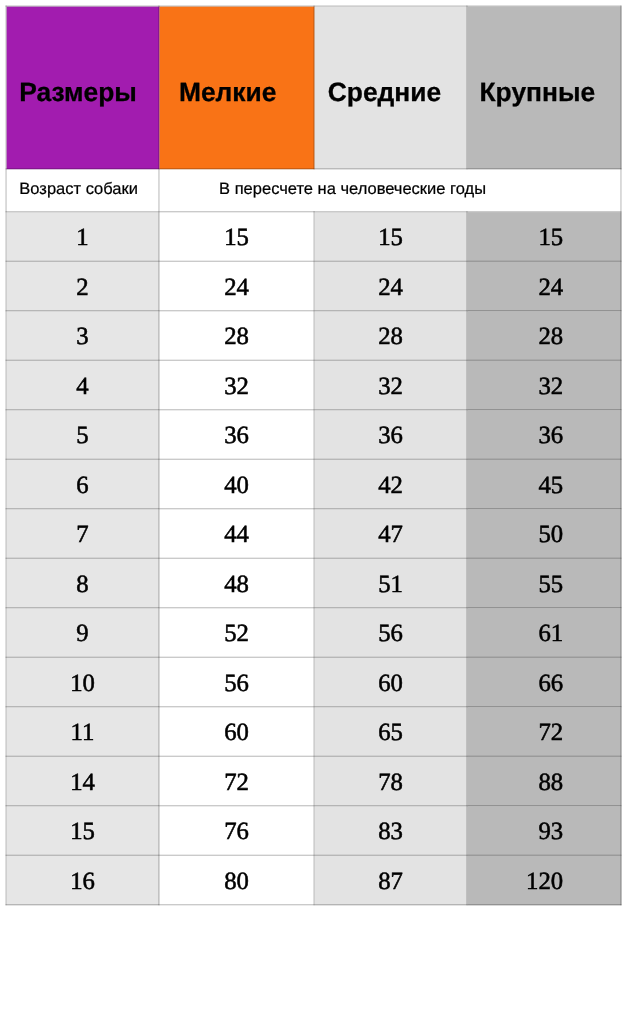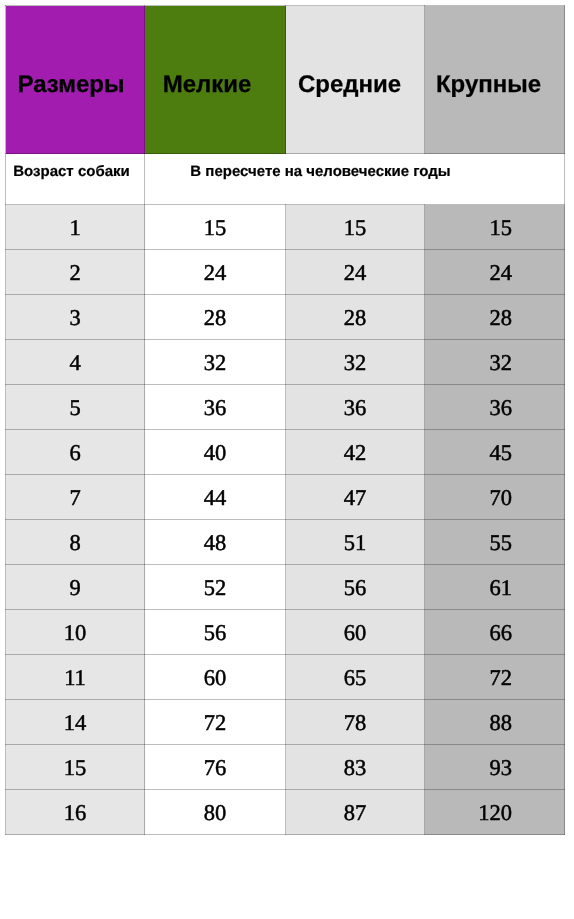--- a/index.html
+++ b/index.html
@@ -3,24 +3,24 @@
 <meta charset="utf-8">
 <style>
   html,body{margin:0;padding:0;background:#ffffff;}
   body{width:574px;height:919px;overflow:hidden;font-family:"Liberation Sans",sans-serif;-webkit-font-smoothing:antialiased;text-rendering:geometricPrecision;}
   .wrap{position:absolute;left:5px;top:5px;width:559px;height:907px;}
   table{border-collapse:collapse;width:559px;table-layout:fixed;}
   col.c1{width:139px;} col.c2{width:141px;} col.c3{width:139px;} col.c4{width:140px;}
   td,th{border:1px solid rgba(0,0,0,0.26);padding:0;margin:0;text-align:center;}
   .h1 td{height:137px;font-weight:bold;font-size:24px;font-family:"Liberation Sans",sans-serif;vertical-align:middle;padding-top:10px;-webkit-text-stroke:0.25px currentColor;}
   .h1 .k1{background:#a21caf;padding-right:8px;}
-  .h1 .k2{background:#4d7c0f;padding-right:16px;margin-left:43px;}
+  .h1 .k2{background:#f97316;padding-right:16px;margin-left:43px;}
   .h1 .k3{background:#e3e3e3;padding-right:11px;}
   .h1 .k4{background:#b9b9b9;padding-right:12px;}
-  .h2 td{height:34px;background:#ffffff;font-weight:bold;font-size:15px;padding-bottom:16px;-webkit-text-stroke:0.2px currentColor;}
+  .h2 td{height:34px;background:#ffffff;font-weight:normal;font-size:15px;padding-bottom:4px;-webkit-text-stroke:0.2px currentColor;}
   .h2 .age{padding-right:7px;}
   .h2 .sub{padding-right:68px;}
   tbody tr td{height:42px;padding-top:2px;}
   tbody td{font-family:"Liberation Serif",serif;font-size:22.5px;-webkit-text-stroke:0.5px currentColor;}
   tbody td.a{background:#e6e6e6;}
   tbody td.b{background:#ffffff;}
   tbody td.c{background:#e3e3e3;}
   tbody td.d{background:#b9b9b9;text-align:right;padding-right:52px;}
 </style>
 </head>
@@ -80,21 +80,21 @@
         <tr>
           <td class="a">6</td>
           <td class="b">40</td>
           <td class="c">42</td>
           <td class="d">45</td>
         </tr>
         <tr>
           <td class="a">7</td>
           <td class="b">44</td>
           <td class="c">47</td>
-          <td class="d">70</td>
+          <td class="d">50</td>
         </tr>
         <tr>
           <td class="a">8</td>
           <td class="b">48</td>
           <td class="c">51</td>
           <td class="d">55</td>
         </tr>
         <tr>
           <td class="a">9</td>
           <td class="b">52</td>

